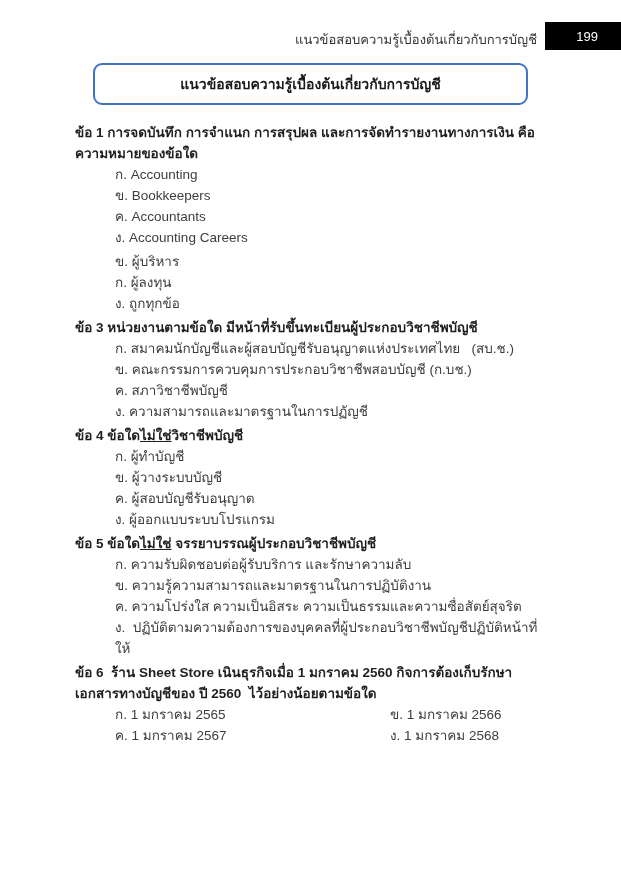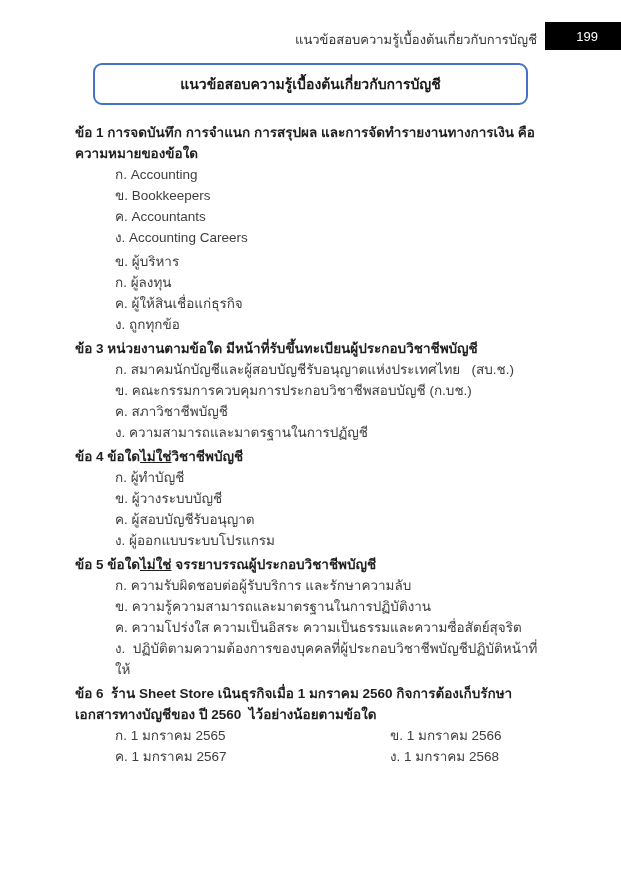--- a/index.html
+++ b/index.html
@@ -111,21 +111,20 @@
           <div class="option">ก. Accounting</div>
           <div class="option">ข. Bookkeepers</div>
           <div class="option">ค. Accountants</div>
           <div class="option">ง. Accounting Careers</div>
         </div>
       </div>
       <div class="question">
         <div class="q-options">
           <div class="option">ข. ผู้บริหาร</div>
           <div class="option">ก. ผู้ลงทุน</div>
-          <div class="option">ค. ผู้ให้สินเชื่อแก่ธุรกิจ</div>
           <div class="option">ง. ถูกทุกข้อ</div>
         </div>
       </div>
       <div class="question">
         <div class="q-header"><span>ข้อ 3 หน่วยงานตามข้อใด มีหน้าที่รับขึ้นทะเบียนผู้ประกอบวิชาชีพบัญชี</span></div>
         <div class="q-options">
           <div class="option">ก. สมาคมนักบัญชีและผู้สอบบัญชีรับอนุญาตแห่งประเทศไทย   (สบ.ช.)</div>
           <div class="option">ข. คณะกรรมการควบคุมการประกอบวิชาชีพสอบบัญชี (ก.บช.)</div>
           <div class="option">ค. สภาวิชาชีพบัญชี</div>
           <div class="option">ง. ความสามารถและมาตรฐานในการปฏัญชี</div>

